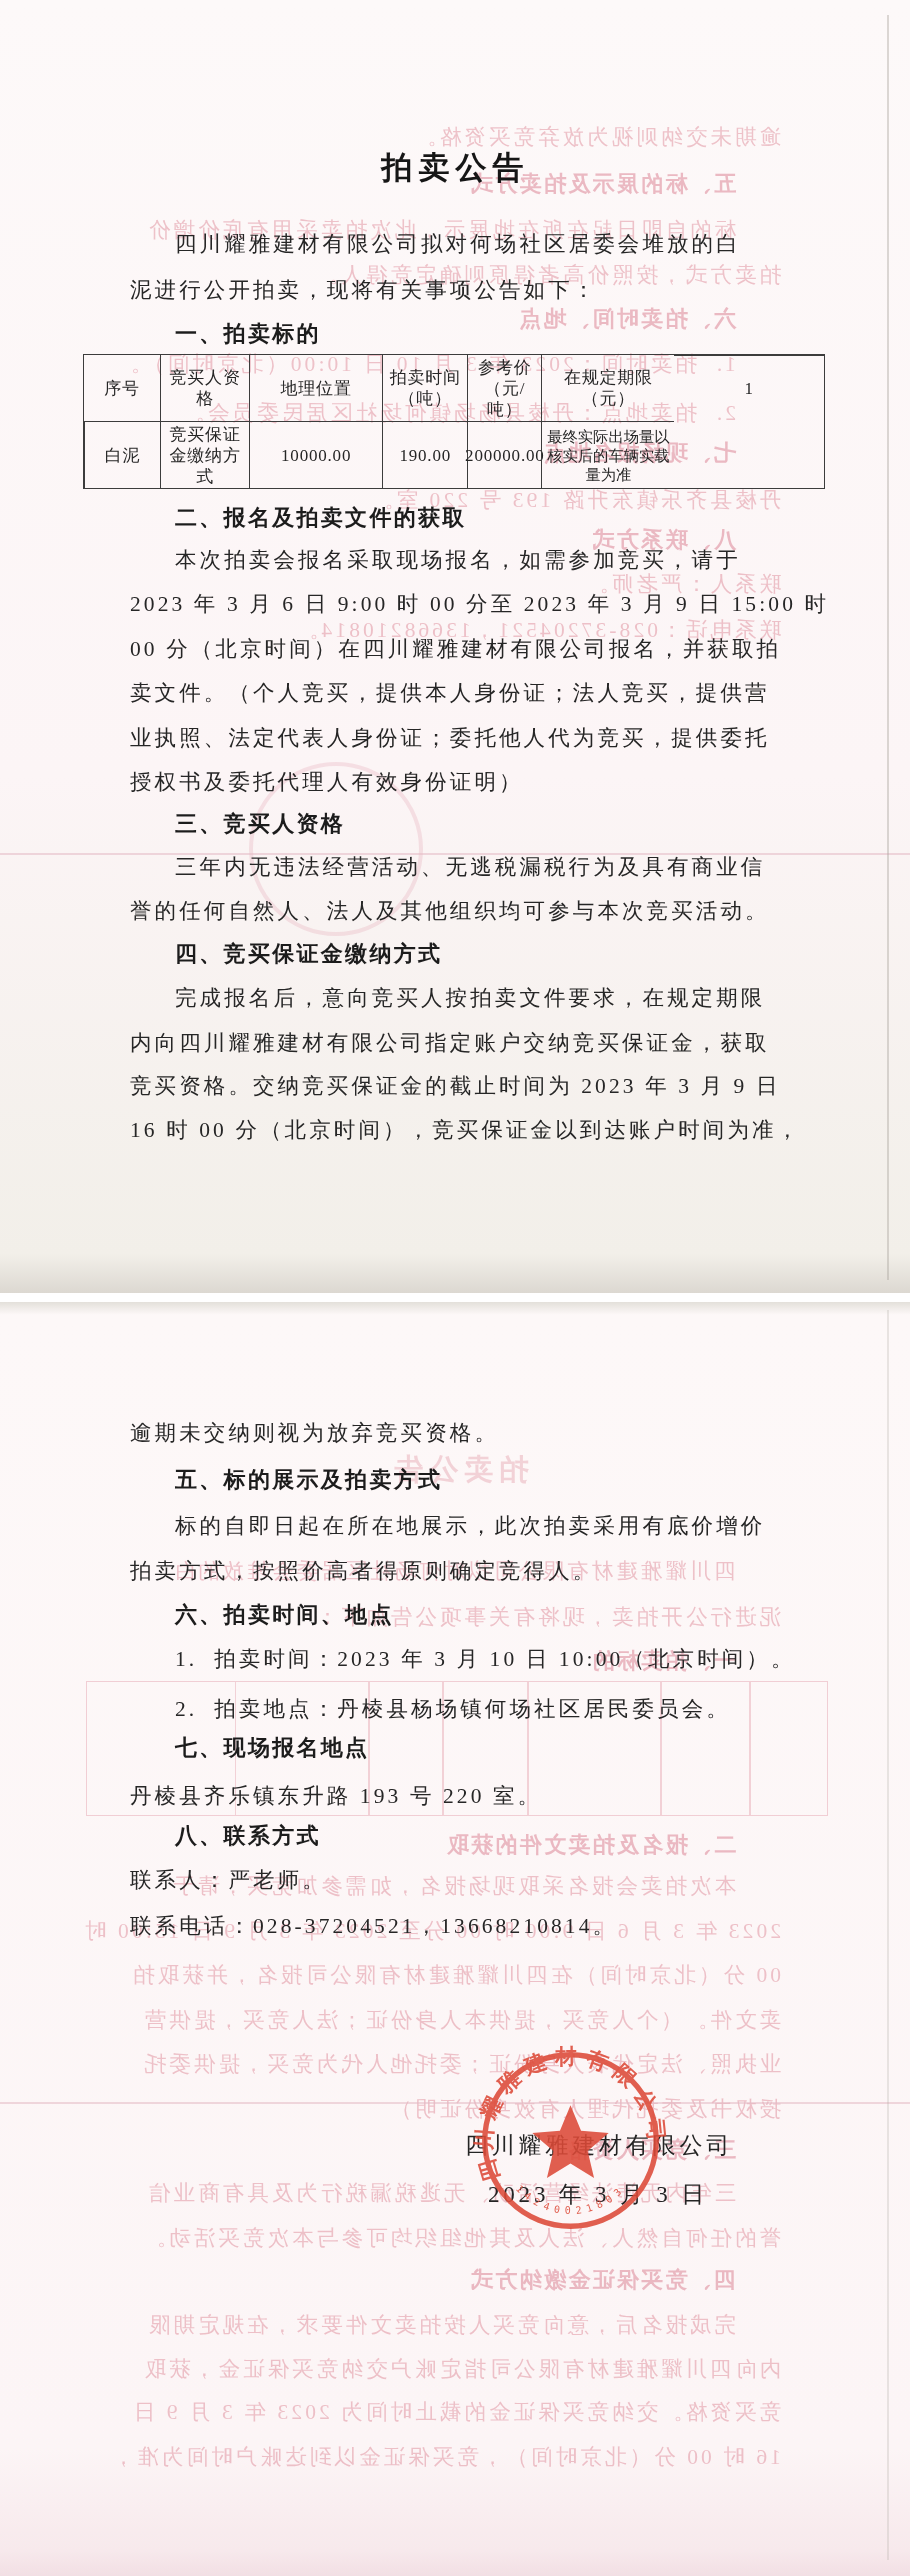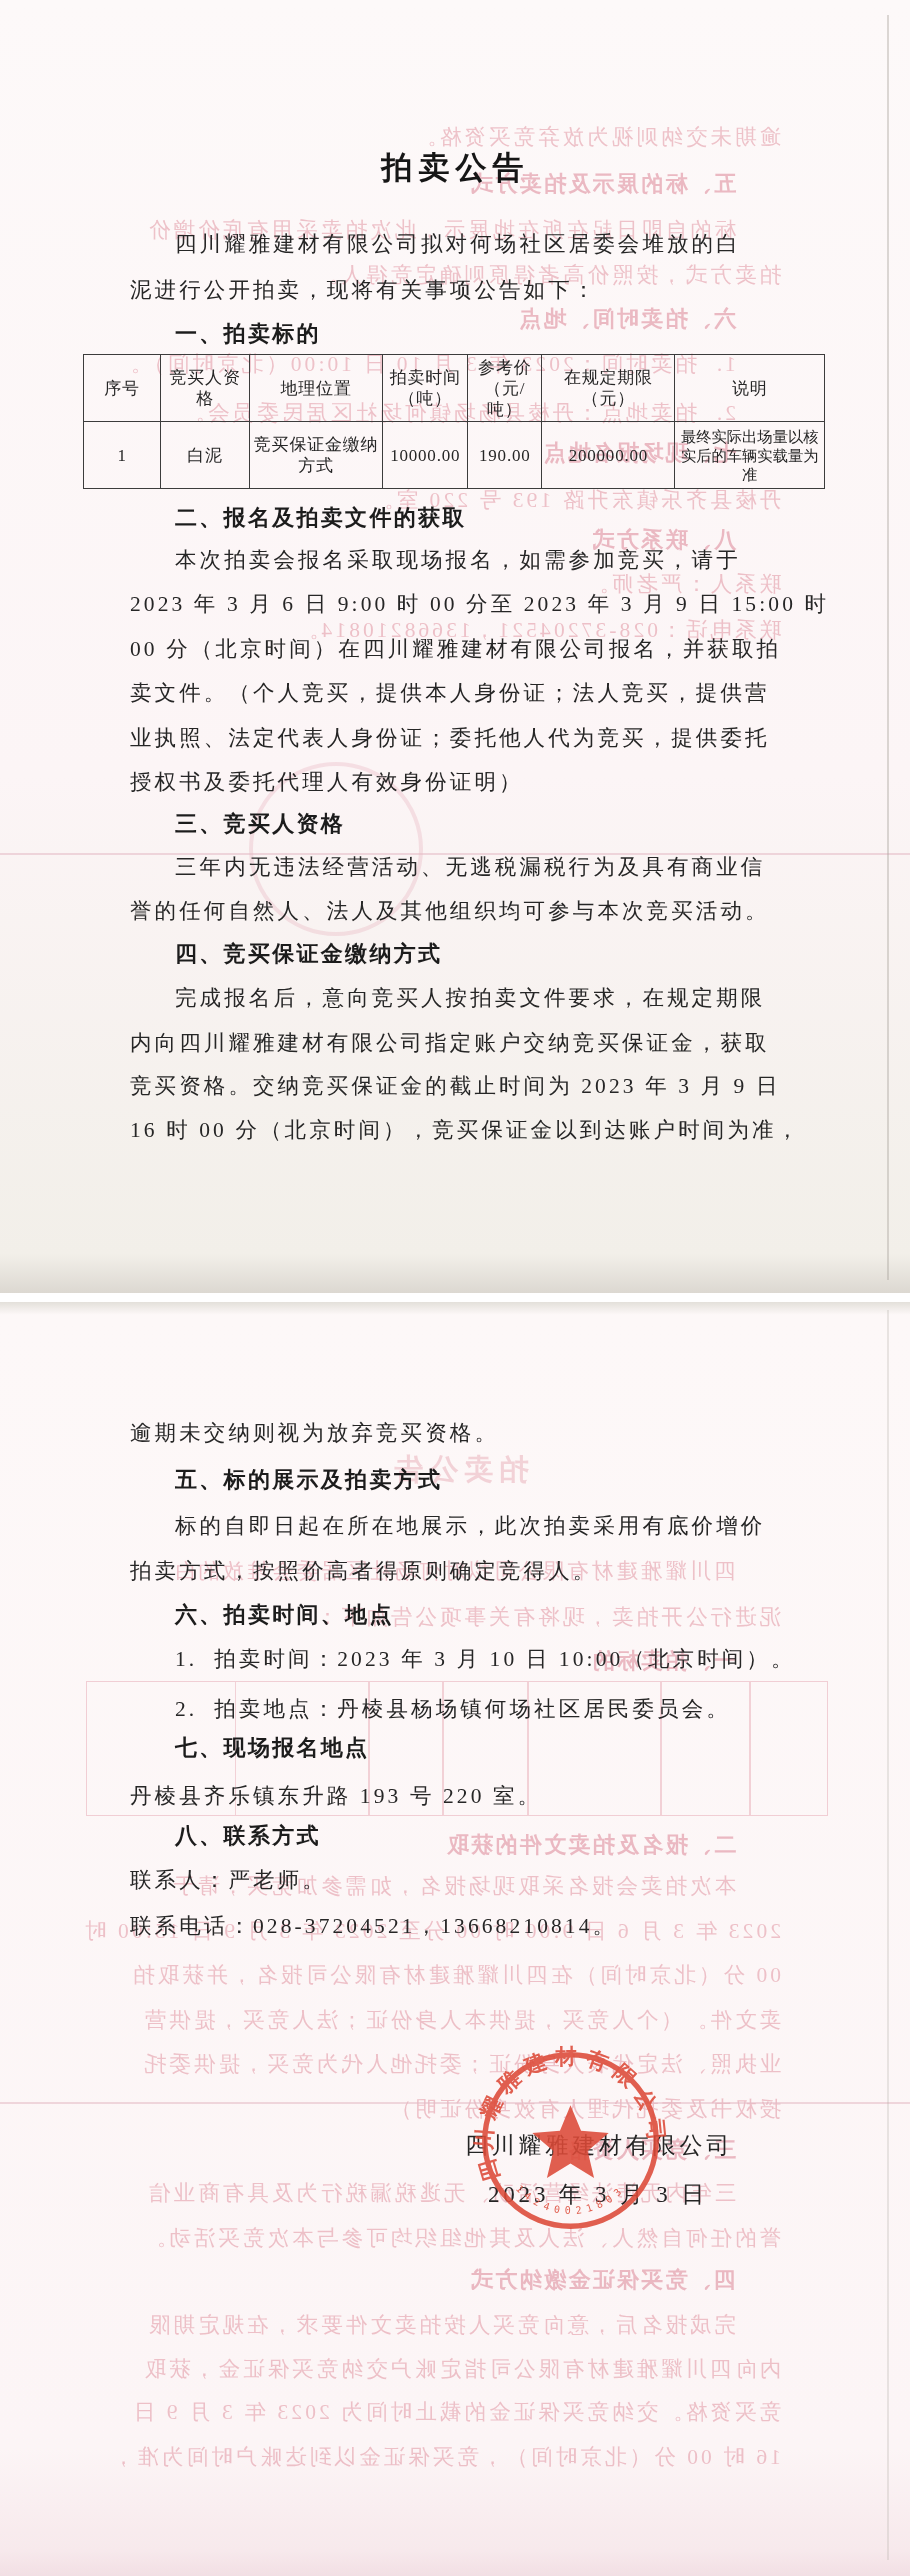--- a/index.html
+++ b/index.html
@@ -79,21 +79,20 @@
       </div>
     <div class="doc-table" id="auction-table" style="left: 83px; top: 354px; width: 740px; grid-template-columns: 10.3% 12% 18% 11.5% 10% 18% 20.2%; grid-template-rows: 66px 67px;">
         <div class="cell head-row first-col">序号</div>
         <div class="cell head-row">竞买人资格</div>
         <div class="cell head-row">地理位置</div>
         <div class="cell head-row">拍卖时间
 （吨）</div>
         <div class="cell head-row">参考价
 （元/吨）</div>
         <div class="cell head-row">在规定期限（元）</div>
-        <div class="cell head-row">说明</div>
         <div class="cell first-col">1</div>
         <div class="cell">白泥</div>
         <div class="cell">竞买保证金缴纳方式</div>
         <div class="cell">10000.00</div>
         <div class="cell">190.00</div>
         <div class="cell">200000.00</div>
         <div class="cell small">最终实际出场量以核实后的车辆实载量为准</div>
       </div>
     <div class="crease" style="top:853px;"></div>
     <div class="edge-line" style="left:887px;top:15.3px;height:1265px;"></div>

